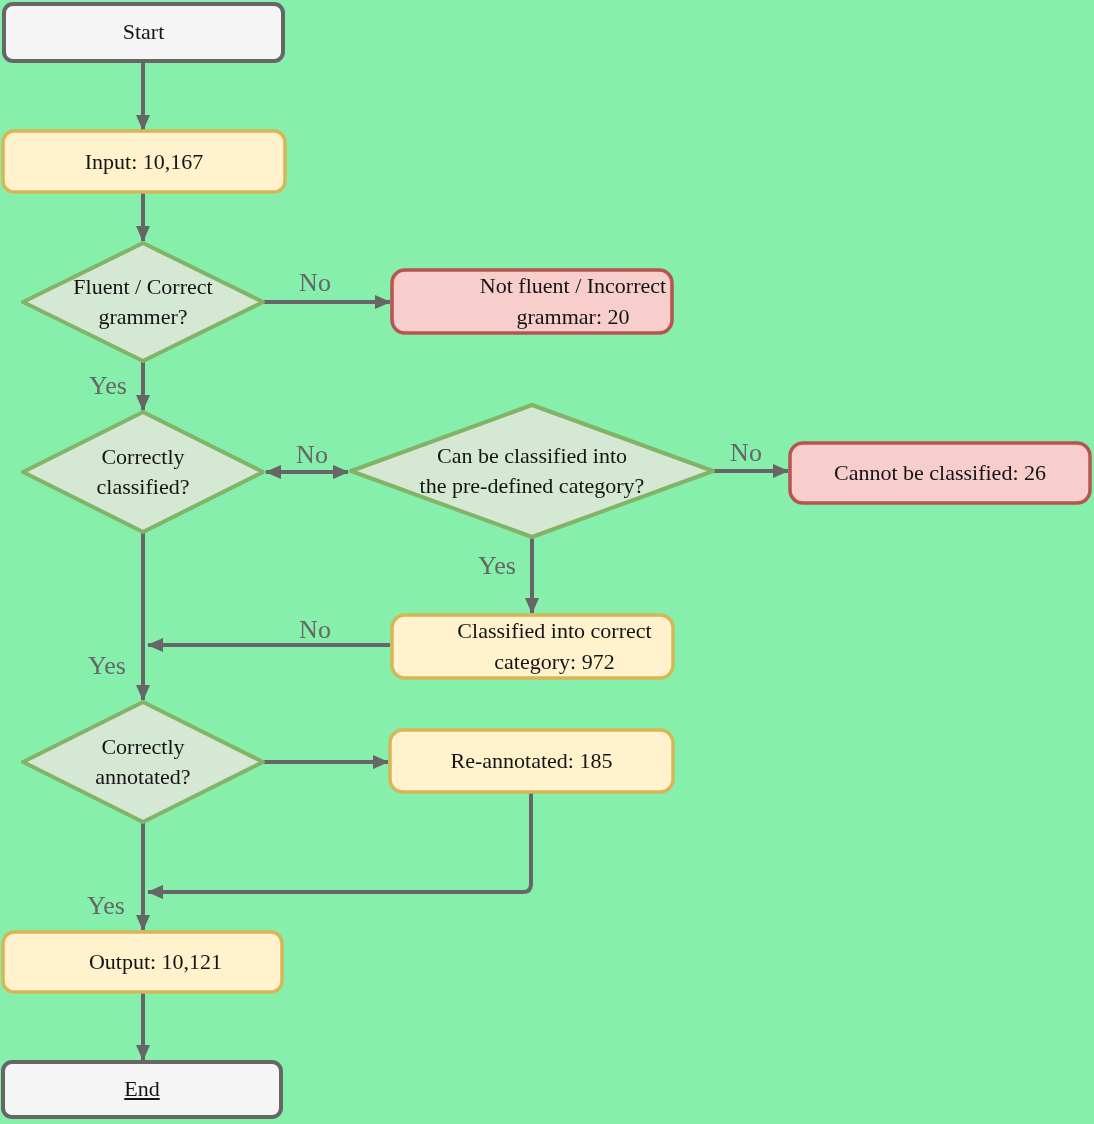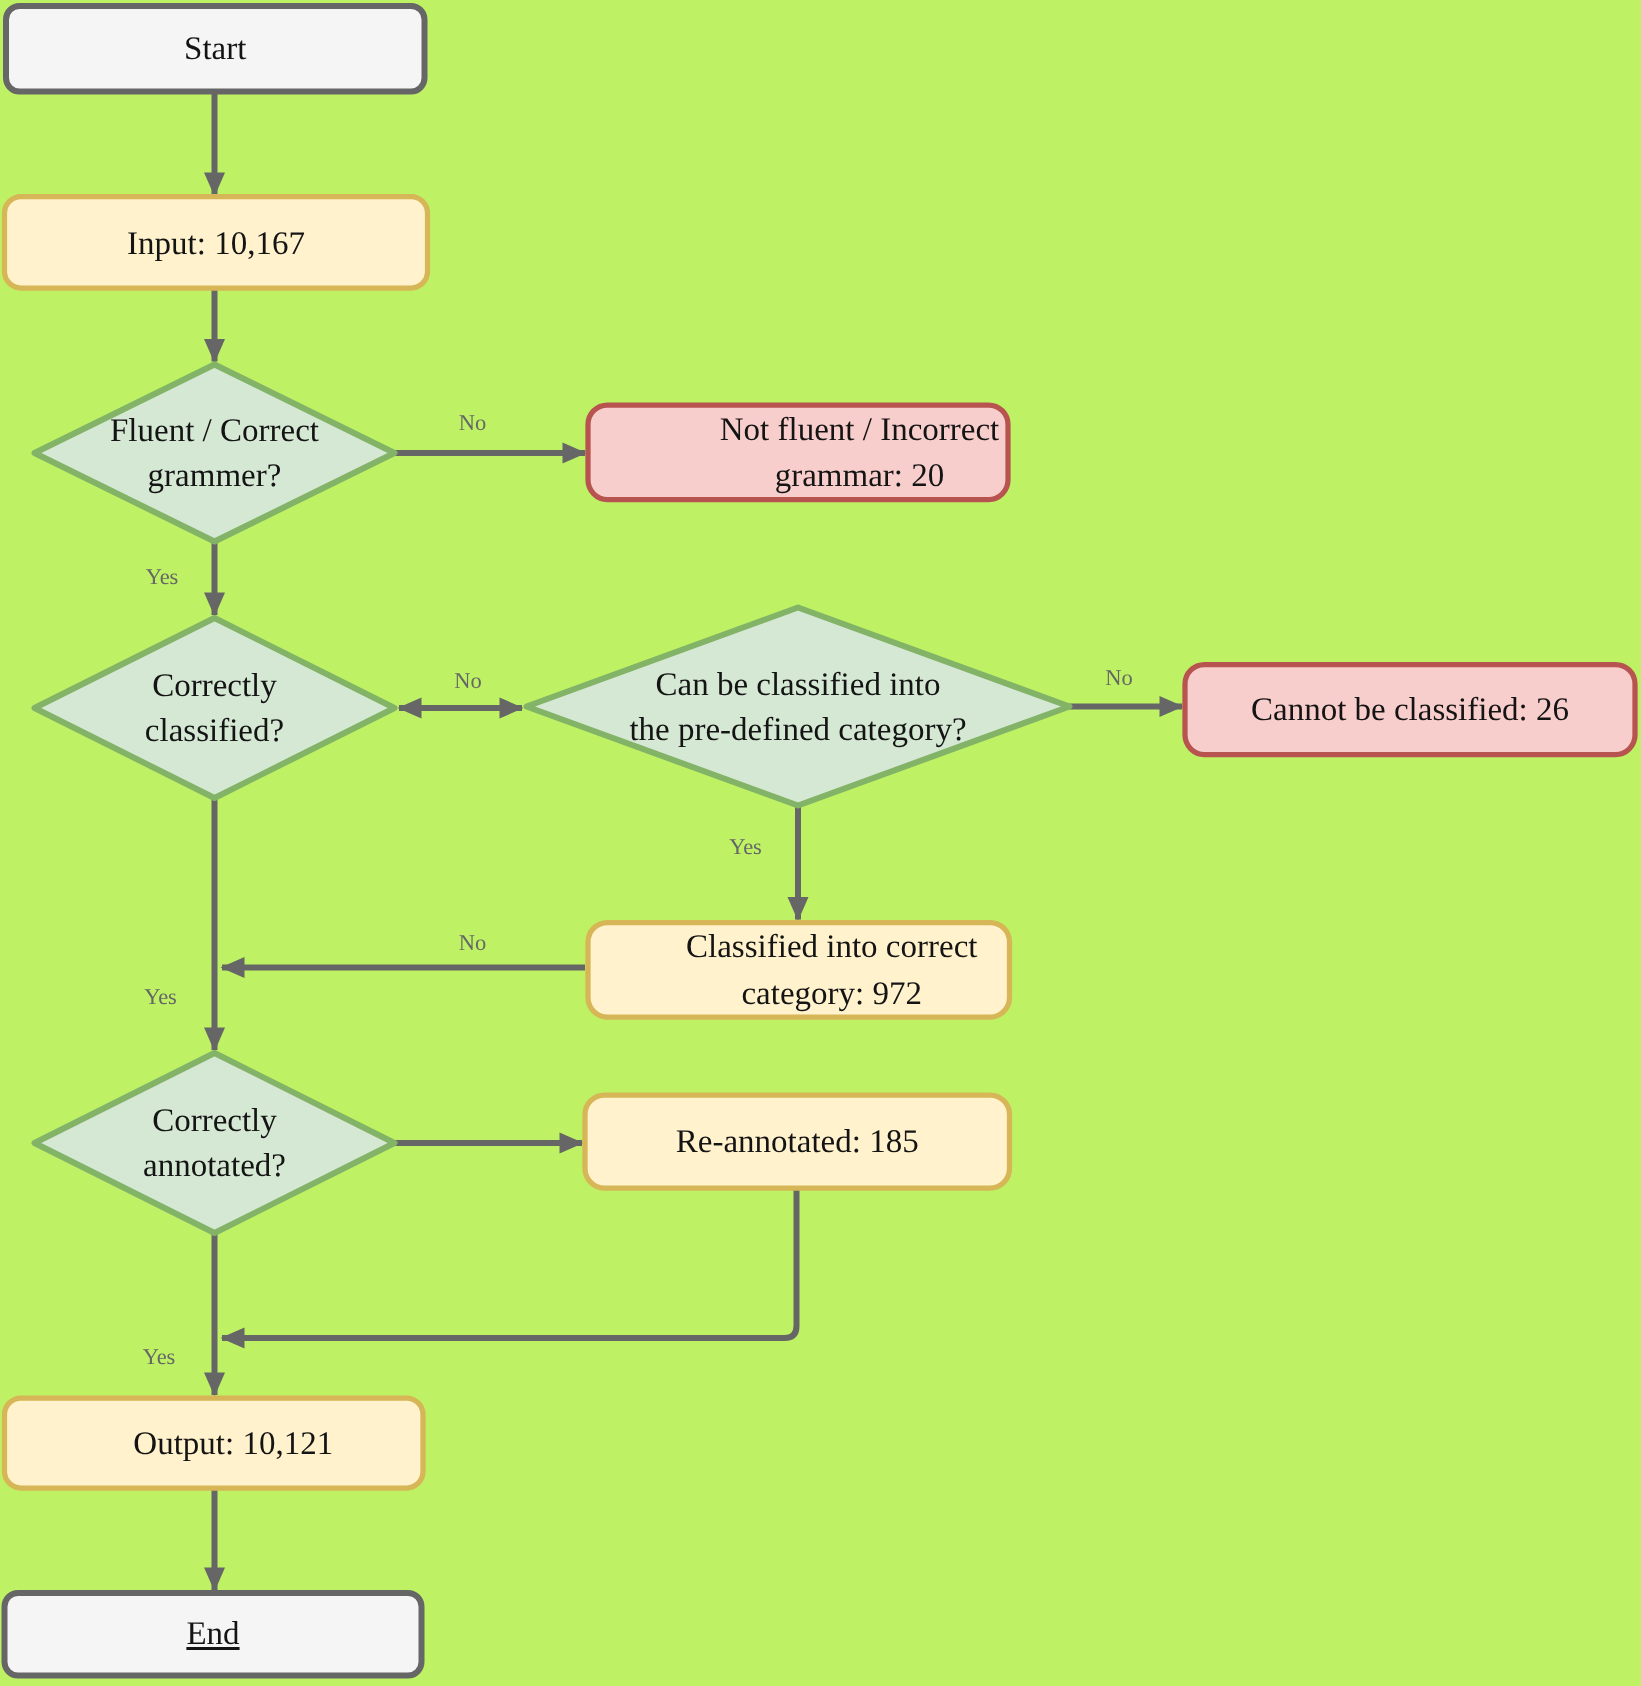--- a/index.html
+++ b/index.html
@@ -4,21 +4,21 @@
 <style>
   html, body {
     margin: 0;
     padding: 0;
     background: #000000;
   }
   .stage {
     position: relative;
     width: 1094px;
     height: 1124px;
-    background: #bef264;
+    background: #86efac;
     font-family: "Liberation Serif", "DejaVu Serif", serif;
     overflow: hidden;
   }
   .stage svg {
     position: absolute;
     left: 0;
     top: 0;
   }
   
   .terminator { fill: #F5F5F5; stroke: #666666; stroke-width: 4; }
@@ -36,21 +36,21 @@
     white-space: pre-line;
     color: #141414;
     font-size: 22px;
     line-height: 1.38;
     pointer-events: none;
   }
   .edge-label {
     position: absolute;
     transform: translate(-50%, -50%);
     color: #666666;
-    font-size: 15px;
+    font-size: 26px;
     line-height: 1;
     pointer-events: none;
   }
 </style>
 </head>
 <body>
 
 <div class="stage">
 
   <svg width="1094" height="1124" viewBox="0 0 1094 1124">

